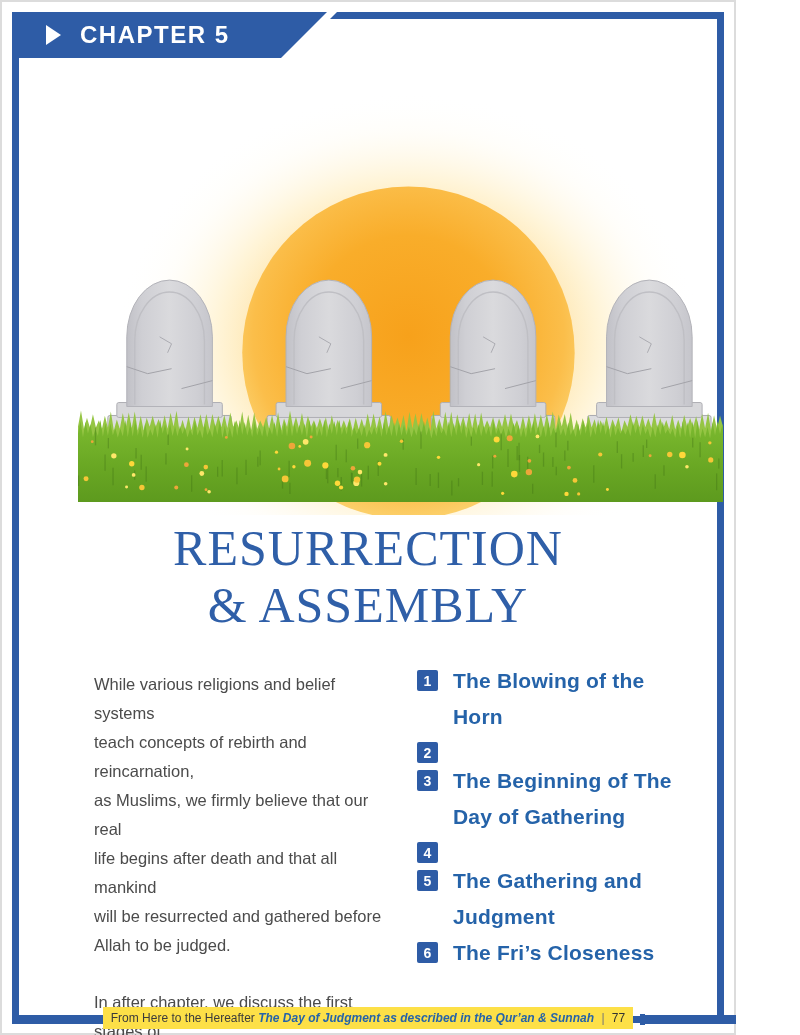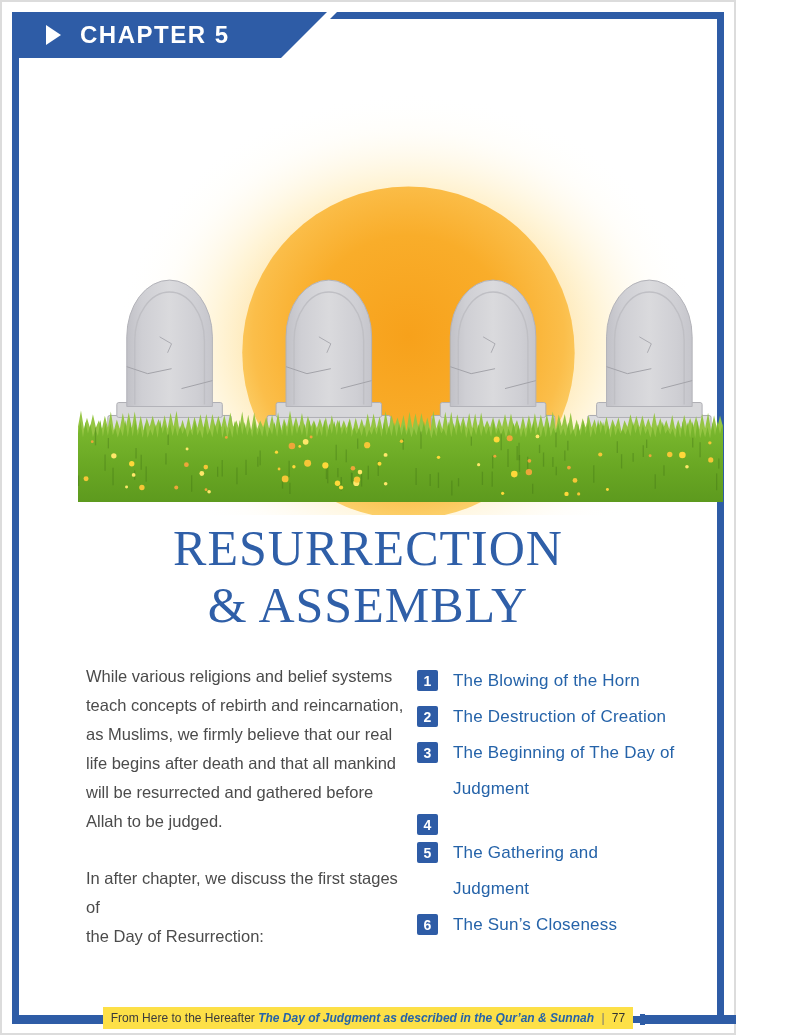--- a/index.html
+++ b/index.html
@@ -40,32 +40,32 @@
   .illustration{position:absolute;left:78px;top:85px;width:645px;height:430px;}
   .title{
     position:absolute;left:0;top:520px;width:100%;
     text-align:center;font-family:"Liberation Serif",serif;font-weight:normal;
     font-size:50px;line-height:57px;letter-spacing:1px;
     color:var(--titleBlue,#2f5fa8);white-space:pre-line;
   }
   .content{position:absolute;left:78px;top:654px;right:60px;display:flex;}
   .intro{width:338px;flex:none;color:var(--bodyGray,#4b4b4b);
     font-size:16.5px;line-height:29px;}
-  .intro p{margin:8px;white-space:pre-line;}
+  .intro p{margin:16px;white-space:pre-line;}
   .intro p + p{margin-top:28px;}
   .stages{margin-left:1px;padding-top:9px;flex:1;}
   .stage-item{display:flex;align-items:flex-start;line-height:36px;}
   .stage-num{
     flex:none;width:21px;height:21px;margin:7px 15px 0 0;border-radius:2px;
     background:var(--accent,#2e5ca6);color:#ffffff;font-weight:bold;font-size:14px;
     display:flex;align-items:center;justify-content:center;
   }
   .stage-label{
     max-width:300px;color:var(--listBlue,#2563a9);
-    font-weight:normal;font-size:17px;letter-spacing:0.2px;
+    font-weight:bold;font-size:21px;letter-spacing:0.2px;
   }
   .footer-bar{position:absolute;top:1015px;height:9px;background:var(--accent,#2e5ca6);}
   .footer-bar.left{left:12px;width:146px;}
   .footer-bar.right{left:640px;width:148px;}
   .footer-bar .cap{position:absolute;top:-1px;width:5px;height:11px;background:var(--accent,#2e5ca6);}
   .footer-bar.left .cap{right:0;}
   .footer-bar.right .cap{left:0;}
   .footer{position:absolute;top:1007px;left:0;width:100%;text-align:center;z-index:2;}
   .footer .pill{
     display:inline-block;background:#fde047;padding:1px 8px;
@@ -286,40 +286,39 @@
 the Day of Resurrection:</p>
     </div>
     <div class="stages" id="stages-list">
     <div class="stage-item">
       <span class="stage-num">1</span>
       <span class="stage-label">The Blowing of the Horn</span>
     </div>
 
     <div class="stage-item">
       <span class="stage-num">2</span>
-      <span class="stage-label">The Destruction of Creation</span>
     </div>
 
     <div class="stage-item">
       <span class="stage-num">3</span>
-      <span class="stage-label">The Beginning of The Day of Judgment</span>
+      <span class="stage-label">The Beginning of The Day of Gathering</span>
     </div>
 
     <div class="stage-item">
       <span class="stage-num">4</span>
     </div>
 
     <div class="stage-item">
       <span class="stage-num">5</span>
       <span class="stage-label">The Gathering and Judgment</span>
     </div>
 
     <div class="stage-item">
       <span class="stage-num">6</span>
-      <span class="stage-label">The Sun’s Closeness</span>
+      <span class="stage-label">The Fri’s Closeness</span>
     </div>
   </div>
   </div>
 
   <div class="footer-bar left">
       <span class="cap"></span>
     </div>
   <div class="footer-bar right">
       <span class="cap"></span>
     </div>

